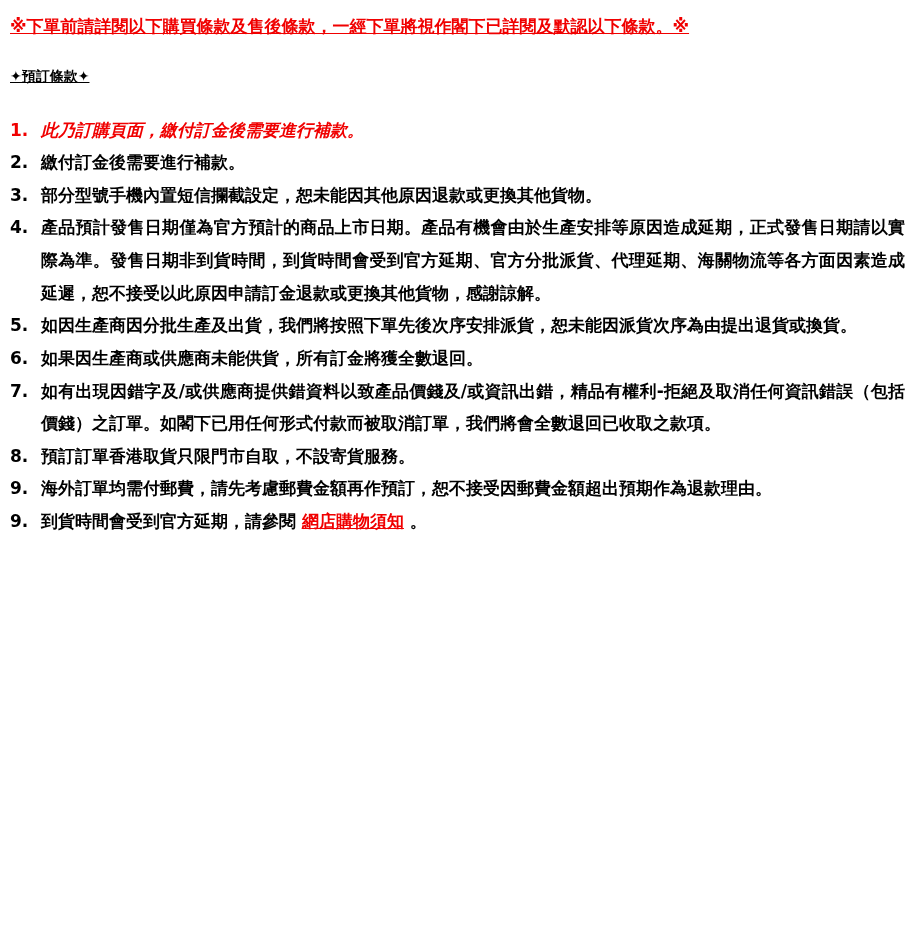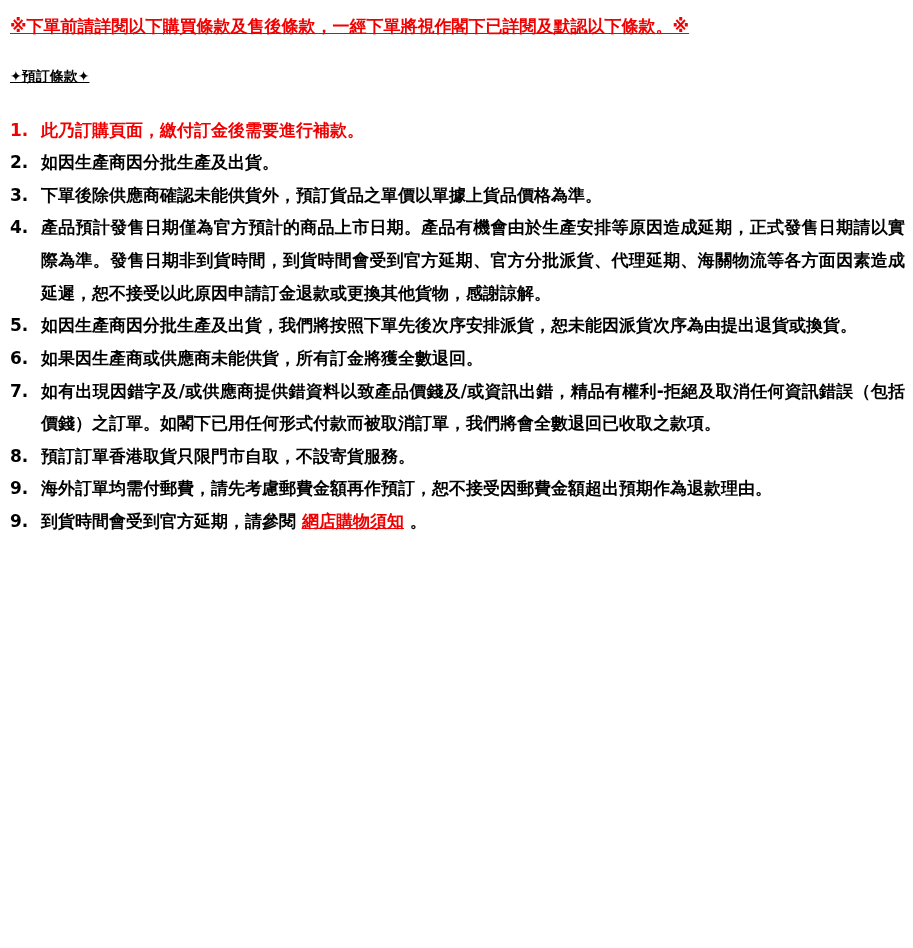--- a/index.html
+++ b/index.html
@@ -46,21 +46,21 @@
   .num {
     flex: 0 0 31px;
     white-space: nowrap;
   }
   .num.red { color: var(--red, #f00000); }
   .term-text {
     flex: 1;
     text-align: justify;
   }
   .seg-normal { color: #000000; }
-  .seg-red { color: var(--red, #f00000); }
+  .seg-red { color: var(--red, #f00000); font-style: italic; }
   .seg-red-u {
     color: var(--red, #f00000);
     text-decoration: underline;
   }
   a.seg-link {
     color: var(--red, #f00000);
     text-decoration: underline;
     cursor: pointer;
   }
 </style>
@@ -70,25 +70,25 @@
 <div class="doc">
   <p class="title">※下單前請詳閱以下購買條款及售後條款，一經下單將視作閣下已詳閱及默認以下條款。※</p>
   <p class="section-title">✦預訂條款✦</p>
   <ol class="terms" id="terms-list">
       <li class="term-item">
         <span class="num red">1.</span>
         <span class="term-text"><span class="seg seg-red">此乃訂購頁面，繳付訂金後需要進行補款。</span></span>
       </li>
       <li class="term-item">
         <span class="num">2.</span>
-        <span class="term-text"><span class="seg seg-normal">如因生產商因分批生產及出貨。</span></span>
+        <span class="term-text"><span class="seg seg-normal">繳付訂金後需要進行補款。</span></span>
       </li>
       <li class="term-item">
         <span class="num">3.</span>
-        <span class="term-text"><span class="seg seg-normal">下單後除供應商確認未能供貨外，預訂貨品之單價以單據上貨品價格為準。</span></span>
+        <span class="term-text"><span class="seg seg-normal">部分型號手機內置短信攔截設定，恕未能因其他原因退款或更換其他貨物。</span></span>
       </li>
       <li class="term-item">
         <span class="num">4.</span>
         <span class="term-text"><span class="seg seg-normal">產品預計發售日期僅為官方預計的商品上市日期。產品有機會由於生產安排等原因造成延期，正式發售日期請以實際為準。發售日期非到貨時間，到貨時間會受到官方延期、官方分批派貨、代理延期、海關物流等各方面因素造成延遲，恕不接受以此原因申請訂金退款或更換其他貨物，感謝諒解。</span></span>
       </li>
       <li class="term-item">
         <span class="num">5.</span>
         <span class="term-text"><span class="seg seg-normal">如因生產商因分批生產及出貨，我們將按照下單先後次序安排派貨，恕未能因派貨次序為由提出退貨或換貨。</span></span>
       </li>
       <li class="term-item">

